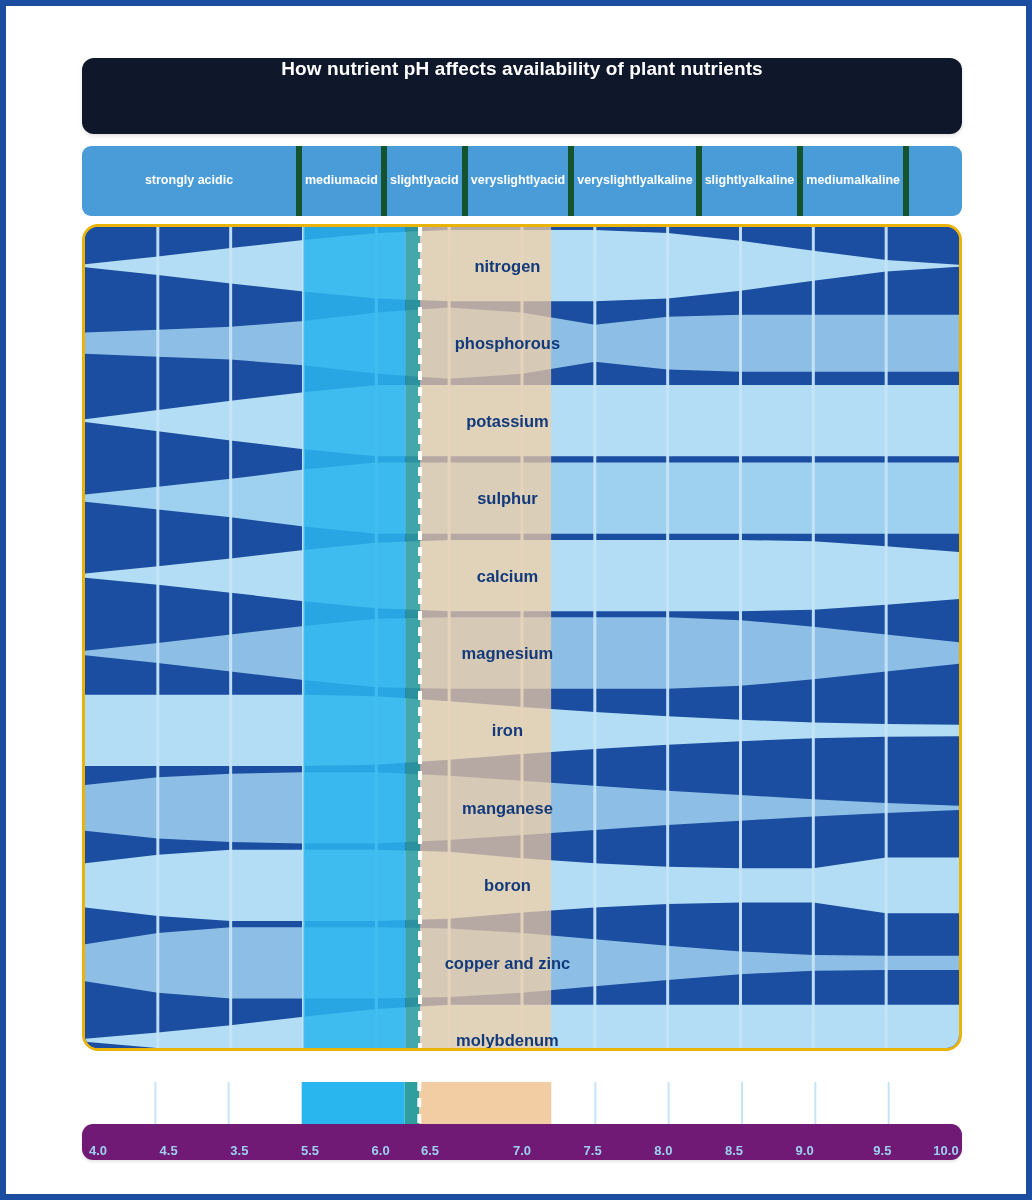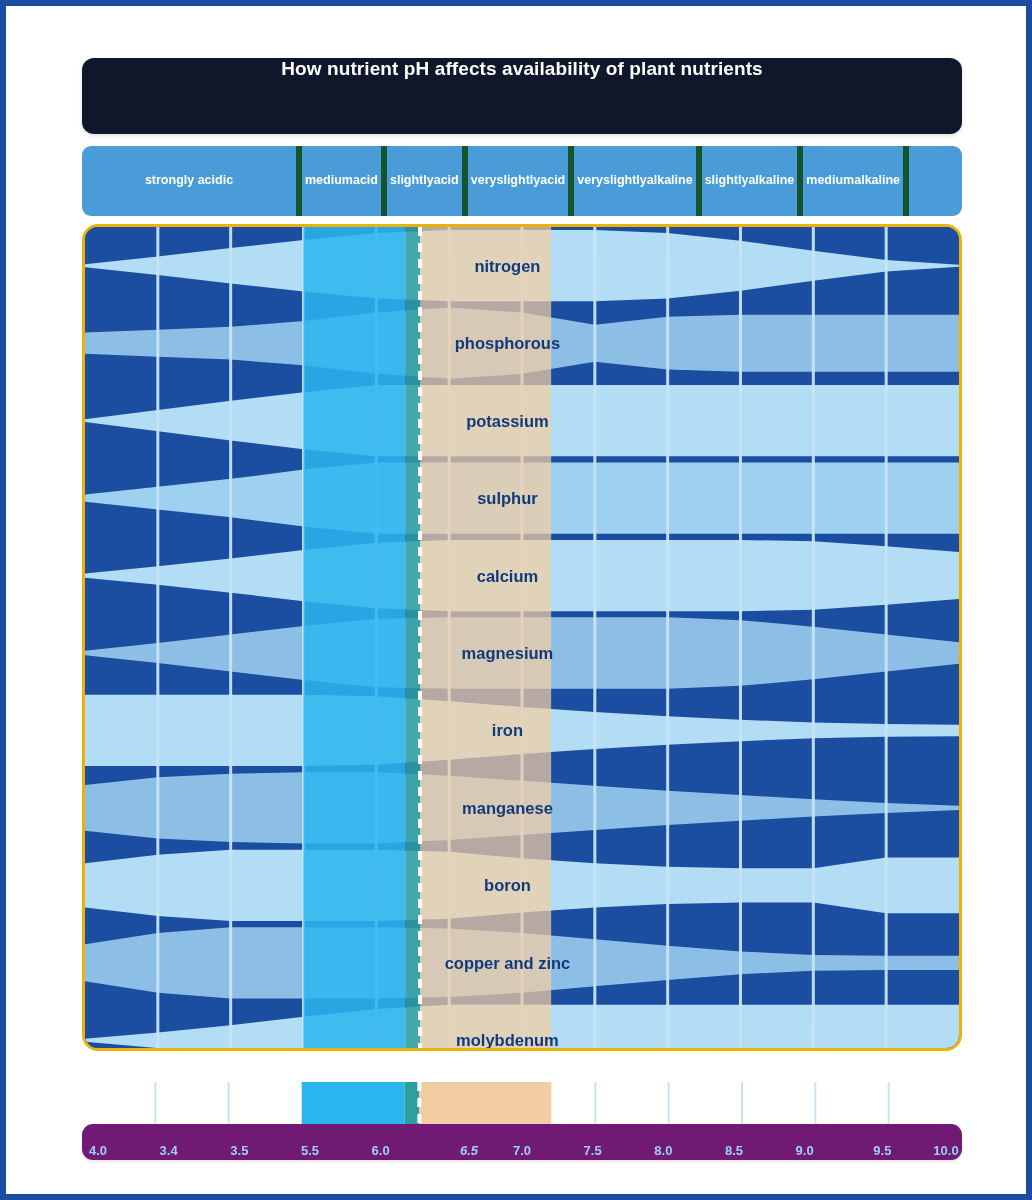--- a/index.html
+++ b/index.html
@@ -221,32 +221,32 @@
           <rect x="337.3333333333333" y="0" width="132" height="48" fill="#f2cda4"></rect>
           <line x1="337.3333333333333" y1="0" x2="337.3333333333333" y2="48" stroke="#ffffff" stroke-width="4" stroke-dasharray="9 7"></line>
         </svg>
     </div>
 
     <div id="axis-bar">
         <div class="axis-tick" style="left: 16px; color: rgb(157, 208, 240);">
           <span>4.0</span>
         </div>
         <div class="axis-tick" style="left: 86.6667px; color: rgb(157, 208, 240);">
-          <span>3.4</span>
+          <span>4.5</span>
         </div>
         <div class="axis-tick" style="left: 157.333px; color: rgb(157, 208, 240);">
           <span>3.5</span>
         </div>
         <div class="axis-tick" style="left: 228px; color: rgb(157, 208, 240);">
           <span>5.5</span>
         </div>
         <div class="axis-tick" style="left: 298.667px; color: rgb(157, 208, 240);">
           <span>6.0</span>
         </div>
-        <div class="axis-tick" style="left: 387px; color: rgb(157, 208, 240); font-style: italic;">
+        <div class="axis-tick" style="left: 348px; color: rgb(157, 208, 240);">
           <span>6.5</span>
         </div>
         <div class="axis-tick" style="left: 440px; color: rgb(157, 208, 240);">
           <span>7.0</span>
         </div>
         <div class="axis-tick" style="left: 510.667px; color: rgb(157, 208, 240);">
           <span>7.5</span>
         </div>
         <div class="axis-tick" style="left: 581.333px; color: rgb(157, 208, 240);">
           <span>8.0</span>

